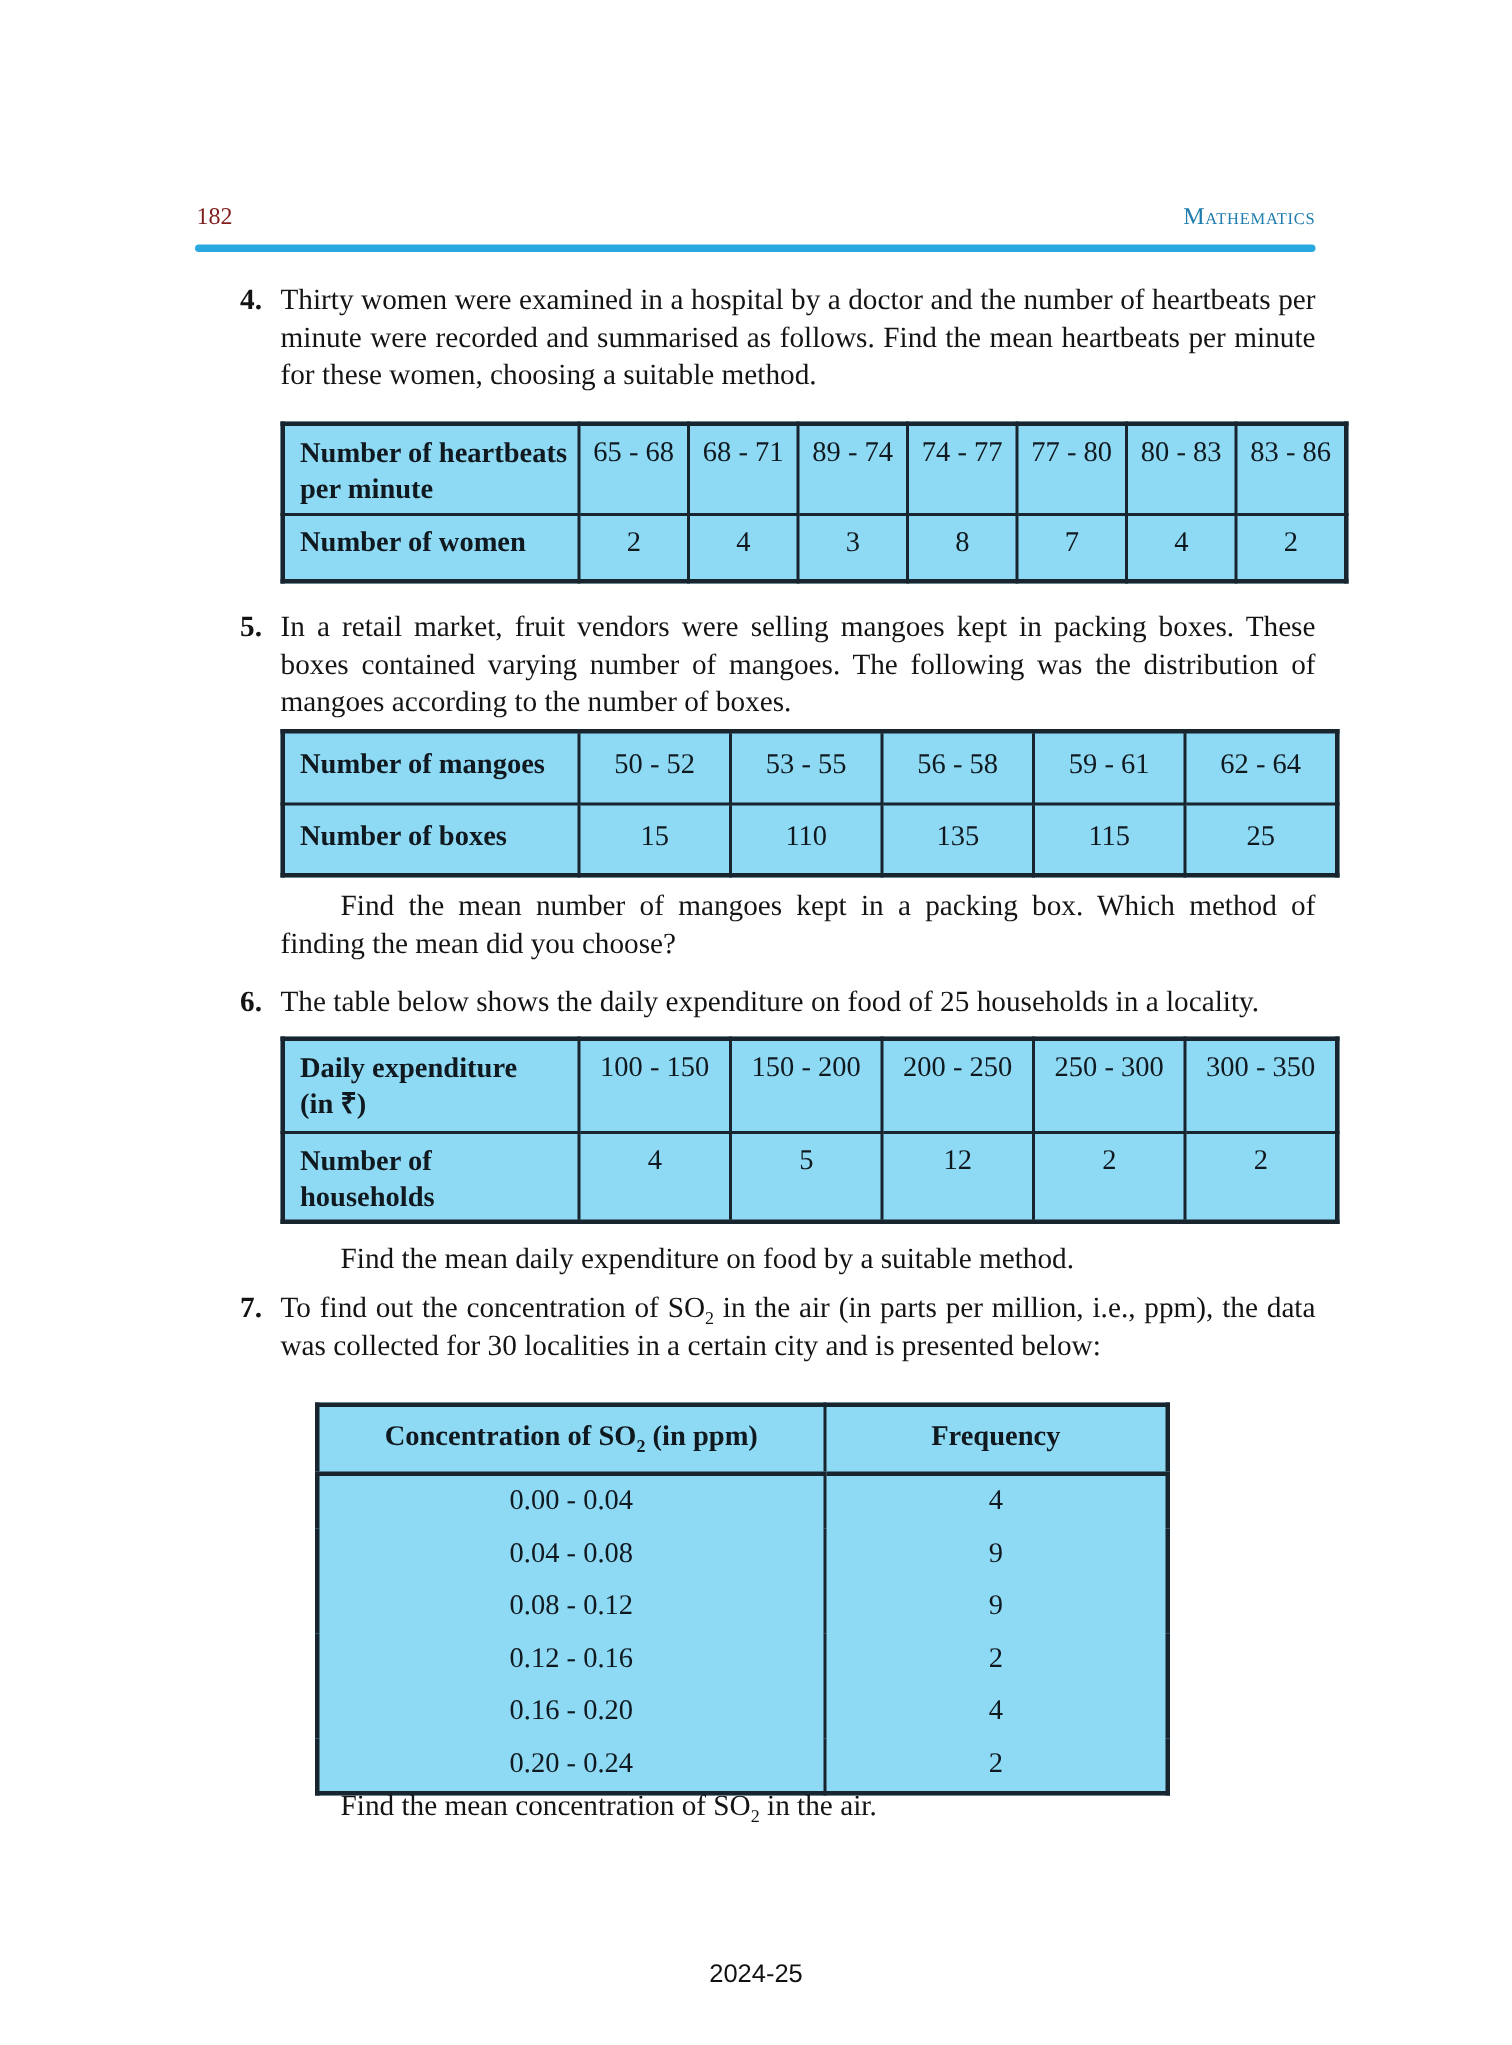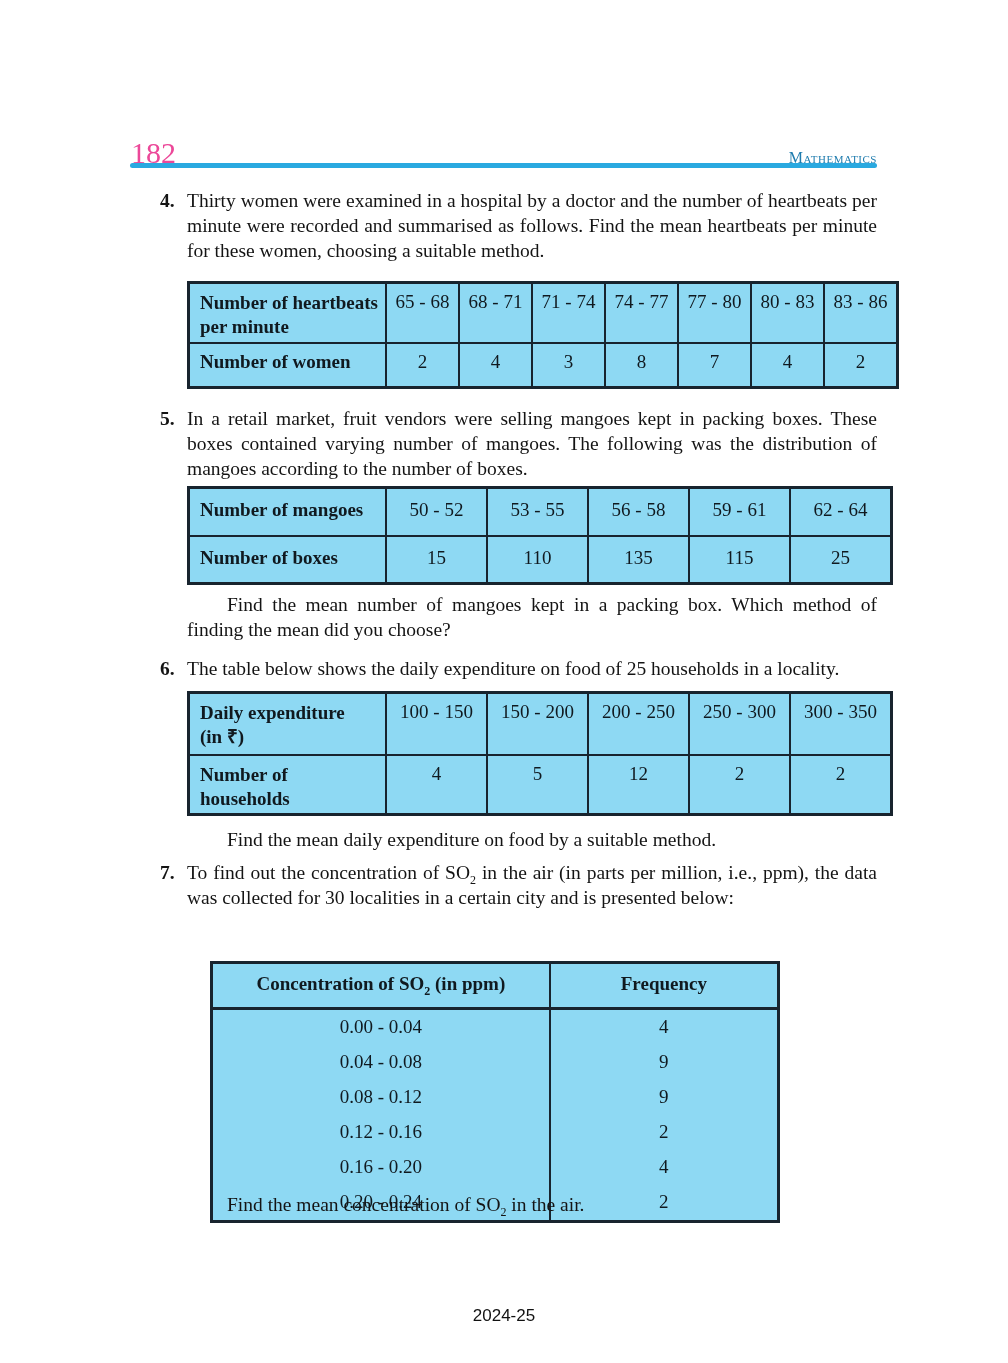--- a/index.html
+++ b/index.html
@@ -4,21 +4,21 @@
 <style>
   * { box-sizing: content-box; }
   html,body { margin:0; padding:0; background:#ffffff; }
   .page {
     position:relative; width:1008px; height:1363px; background:#ffffff;
     font-family:"Liberation Serif", serif; color:#141414; overflow:hidden;
   }
   
   .header { position:absolute; left:131px; top:136px; width:746px;
             display:flex; justify-content:space-between; align-items:baseline; }
-  .page-num { font-size:30px; color:#ec4899; }
+  .page-num { font-size:16px; color:#7f1d1d; }
   .book-title { font-size:16px; color:#1f7cae; font-variant:small-caps; letter-spacing:.5px; }
   .rule { position:absolute; left:130px; top:163px; width:747px; height:5px;
           background:#2aa9e0; border-radius:3px; }
   
   .q { position:absolute; left:160px; width:718px; display:flex; }
   .qnum { flex:none; width:27px; font-weight:bold; font-size:19.5px; line-height:25px; }
   .qtext { width:690px; font-size:19.5px; line-height:25px; text-align:justify; }
   .followup { position:absolute; left:187px; width:690px; font-size:19.5px;
               line-height:25px; text-align:justify; text-indent:40px; }
   sub.s2 { font-size:12px; line-height:0; }
@@ -38,21 +38,21 @@
   .t2 { left:187px; top:486px; width:690px; }
   .t2 .c0 { width:177px; } .t2 .cd { width:83px; }
   .t2 .r1 td { height:36px; padding-top:10px; }
   .t2 .r2 td { height:35px; padding-top:10px; }
   
   .t3 { left:187px; top:691px; width:690px; }
   .t3 .c0 { width:177px; } .t3 .cd { width:83px; }
   .t3 .r1 td { height:53px; padding-top:7px; }
   .t3 .r2 td { height:50px; padding-top:7px; }
   
-  .t4 { left:210px; top:961px; width:567px; }
+  .t4 { left:210px; top:935px; width:567px; }
   .t4 .c0 { width:320px; } .t4 .c1 { width:215px; }
   .t4 td { border:none; text-align:center; vertical-align:top; }
   .t4 td.first { border-right:2px solid #18242e; }
   .t4 .hdr td { border-bottom:3px solid #18242e; font-weight:bold; height:33px; padding-top:9px; }
   .t4 .body td { height:28px; padding-top:6px; }
   
   .footer { position:absolute; left:0; top:1288px; width:1008px; text-align:center;
             font-family:"Liberation Sans", sans-serif; font-size:17px; color:#111111;margin-top:18px; }
 </style>
 </head>
@@ -73,21 +73,21 @@
 
   <table class="grid t1">
     <tbody>
         <tr class="r1">
       <td class="lbl c0">
         <span class="lblline">Number of heartbeats</span>
         <span class="lblline">per minute</span>
       </td>
       <td class="cd">65 - 68</td>
       <td class="cd">68 - 71</td>
-      <td class="cd">71 - 74</td>
+      <td class="cd">89 - 74</td>
       <td class="cd">74 - 77</td>
       <td class="cd">77 - 80</td>
       <td class="cd">80 - 83</td>
       <td class="cd">83 - 86</td>
     </tr>
     <tr class="r2">
       <td class="lbl c0">Number of women</td>
       <td class="cd">2</td>
       <td class="cd">4</td>
       <td class="cd">3</td>

